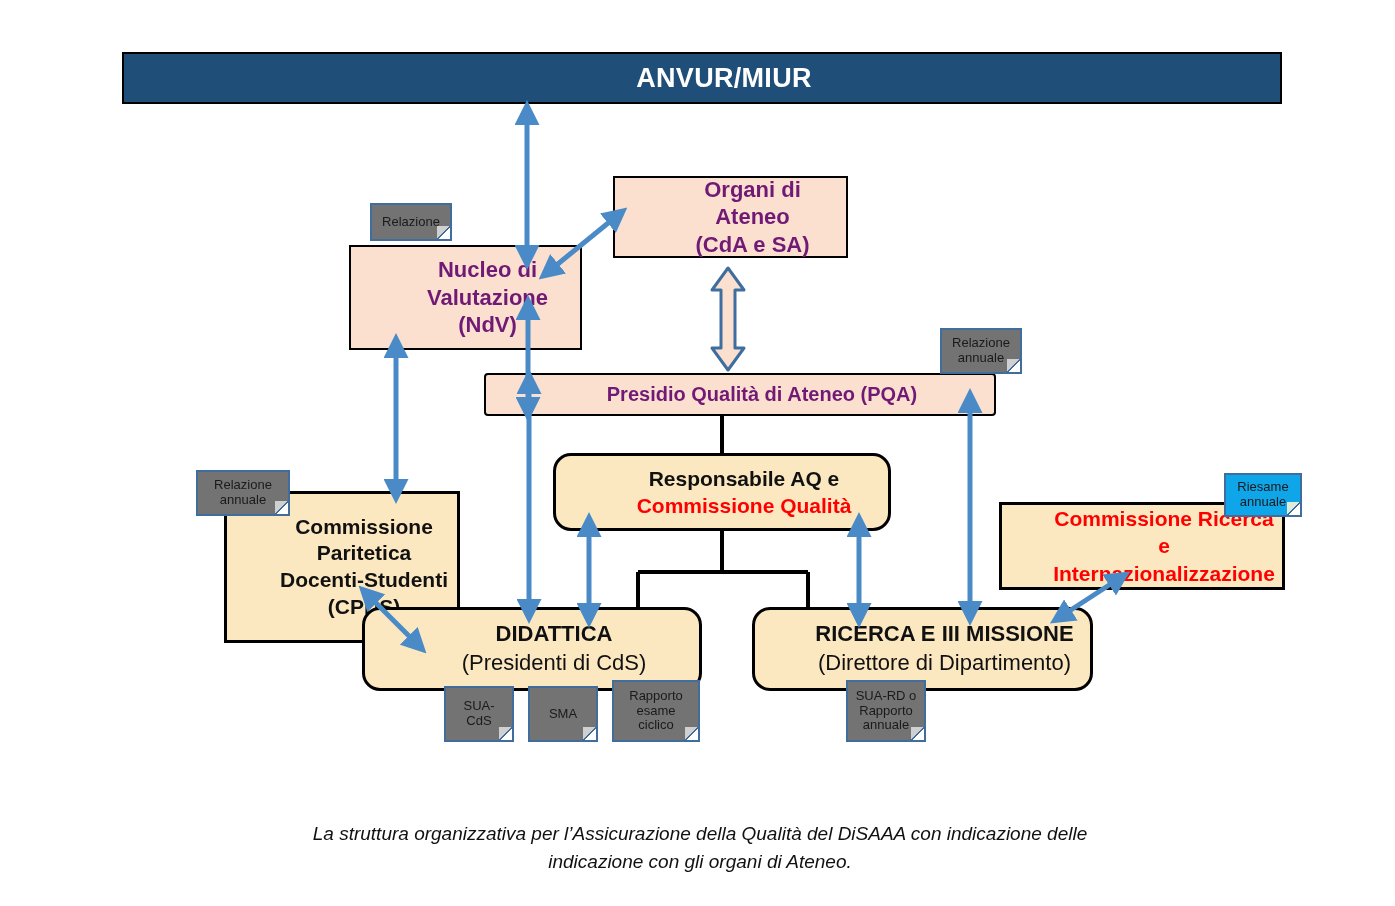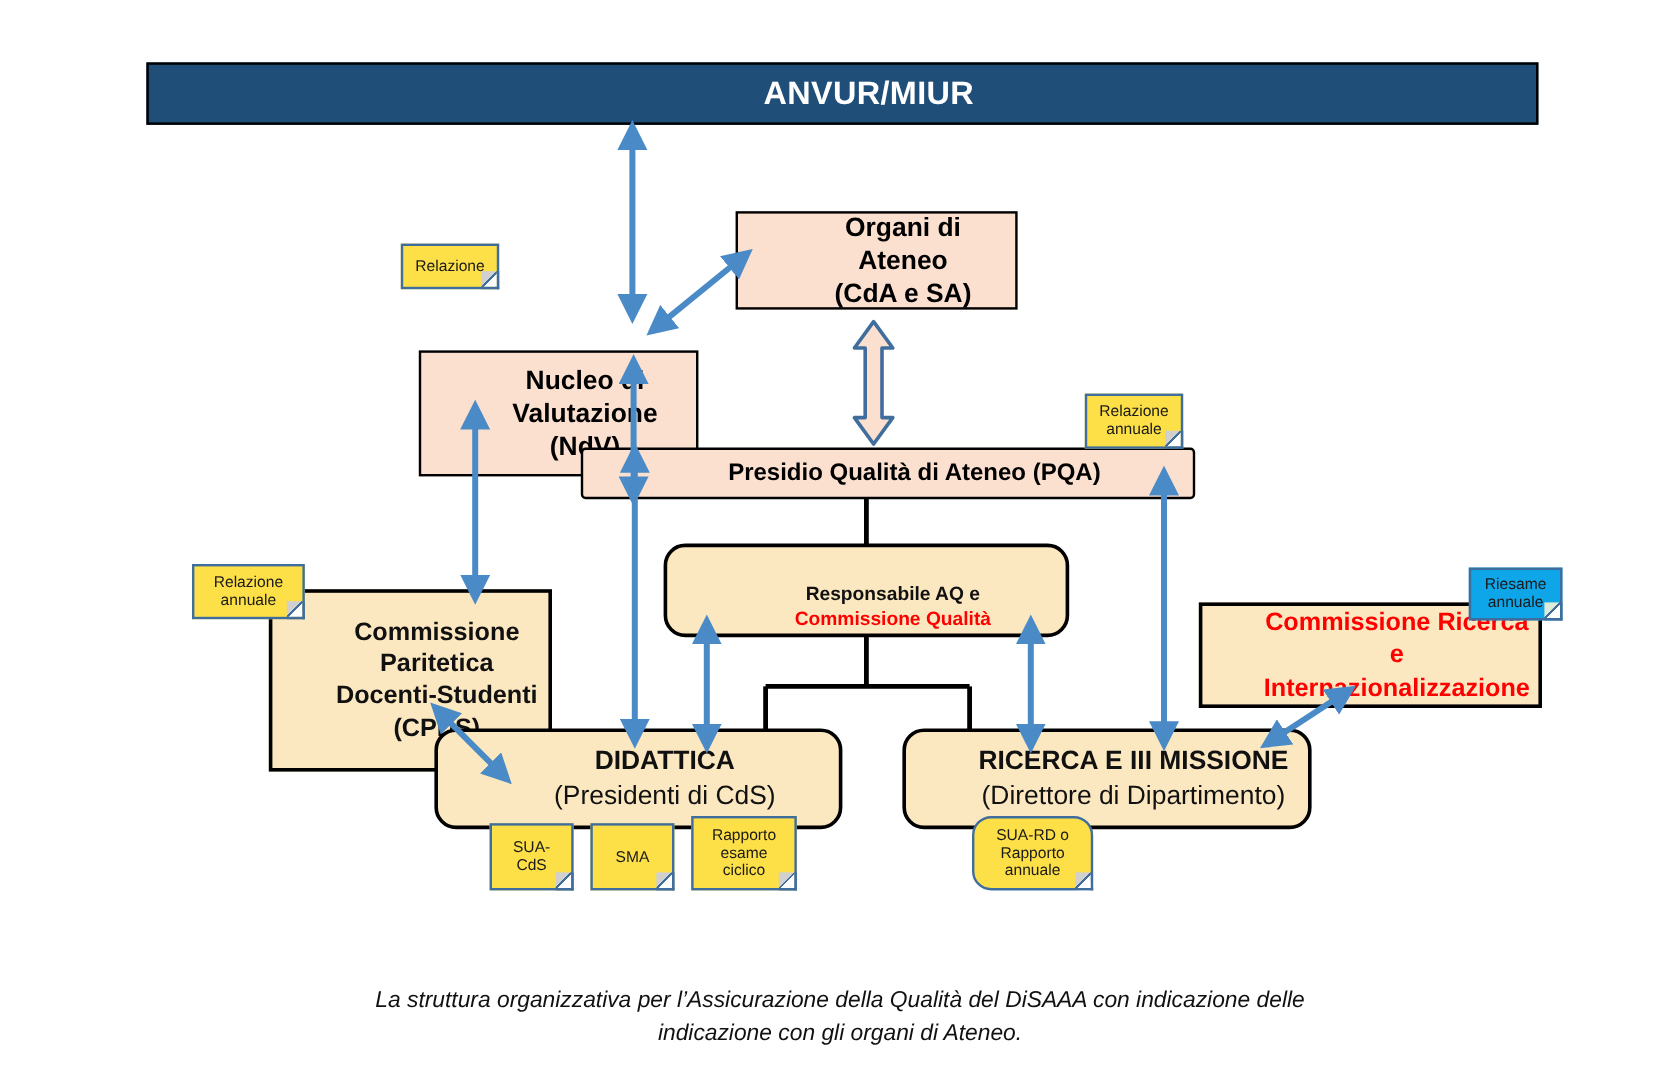--- a/index.html
+++ b/index.html
@@ -20,39 +20,39 @@
   .node .txt{width:100%;padding:0 6px;box-sizing:border-box;}
 
   
   .banner{
     background:#1F4E79;border:2px solid #000000;
     color:#ffffff;font-weight:bold;font-size:27px;letter-spacing:.3px;
     z-index:20;
   }
 
   
-  .peach{background:#FBE0D0;border:2px solid #000000;color:#000000;font-weight:bold;}
+  .peach{background:#FBE0D0;border:2px solid #000000;color:#701a75;font-weight:bold;}
   .peach.round{border-radius:4px;}
 
   
   .cream{background:#FCE8C0;border:3px solid #000000;color:#111;font-weight:bold;}
   .cream.round{border-radius:18px;}
 
   .red{color:#FF0000;}
   .reg{font-weight:normal;}
 
   
   .note{
     position:absolute;box-sizing:border-box;z-index:30;
     display:flex;align-items:center;justify-content:center;text-align:center;
     font-size:13px;font-weight:normal;color:#1a1a1a;line-height:1.15;
     border:2px solid #3F6E9E;
   }
   .note .txt{padding:2px 4px;}
-  .note.grey{background:#fde047;}
+  .note.grey{background:#737373;margin-left:36px;}
   .note.green{background:#0ea5e9;}
   .note::after{
     content:"";position:absolute;right:-2px;bottom:-2px;
     width:15px;height:15px;
     background:linear-gradient(135deg, rgba(0,0,0,0) 48%, #3F6E9E 48%, #3F6E9E 56%, #ffffff 56%);
     border-right:2px solid #3F6E9E;border-bottom:2px solid #3F6E9E;
     box-sizing:border-box;
   }
   .note.grey::after{
     background:linear-gradient(135deg,#D0D0D0 48%, #3F6E9E 48%, #3F6E9E 57%, #ffffff 57%);
@@ -86,33 +86,33 @@
     <div class="txt">ANVUR/MIUR</div>
   </div>
 
   <div class="node peach" style="left:613px;top:176px;width:235px;height:82px;font-size:22px;line-height:1.25;">
     <div class="txt">
       <div>Organi di Ateneo</div>
       <div>(CdA e SA)</div>
     </div>
   </div>
 
-  <div class="node peach" style="left:349px;top:245px;width:233px;height:105px;font-size:22px;line-height:1.25;margin-top:47px;">
+  <div class="node peach" style="left:349px;top:245px;width:233px;height:105px;font-size:22px;line-height:1.25;">
     <div class="txt">
       <div>Nucleo di</div>
       <div>Valutazione</div>
       <div>(NdV)</div>
     </div>
   </div>
 
   <div class="node peach round" style="left:484px;top:373px;width:512px;height:43px;font-size:20px;">
     <div class="txt">Presidio Qualità di Ateneo (PQA)</div>
   </div>
 
-  <div class="node cream round" style="left:553px;top:453px;width:338px;height:78px;font-size:16px;line-height:1.3;align-items:flex-end;">
+  <div class="node cream round" style="left:553px;top:453px;width:338px;height:78px;font-size:21px;line-height:1.3;">
     <div class="txt">
       <div>Responsabile AQ e</div>
       <div class="red">Commissione Qualità</div>
     </div>
   </div>
 
   <div class="node cream" style="left:224px;top:491px;width:236px;height:152px;font-size:21px;line-height:1.27;border-width:3px;">
     <div class="txt">
       <div>Commissione</div>
       <div>Paritetica</div>
@@ -179,21 +179,21 @@
   </div>
 
   <div class="note grey" style="left:576px;top:680px;width:88px;height:62px;">
     <div class="txt">
       <div>Rapporto</div>
       <div>esame</div>
       <div>ciclico</div>
     </div>
   </div>
 
-  <div class="note grey" style="left:810px;top:680px;width:101px;height:62px;border-radius:16px;">
+  <div class="note grey" style="left:810px;top:680px;width:80px;height:62px;">
     <div class="txt">
       <div>SUA-RD o</div>
       <div>Rapporto</div>
       <div>annuale</div>
     </div>
   </div>
 
   <svg class="layer above" viewBox="0 0 1395 906">
     <defs>
       <marker id="ahEnd" markerWidth="5" markerHeight="5" refX="2.6" refY="2.5" orient="auto" markerUnits="strokeWidth">

